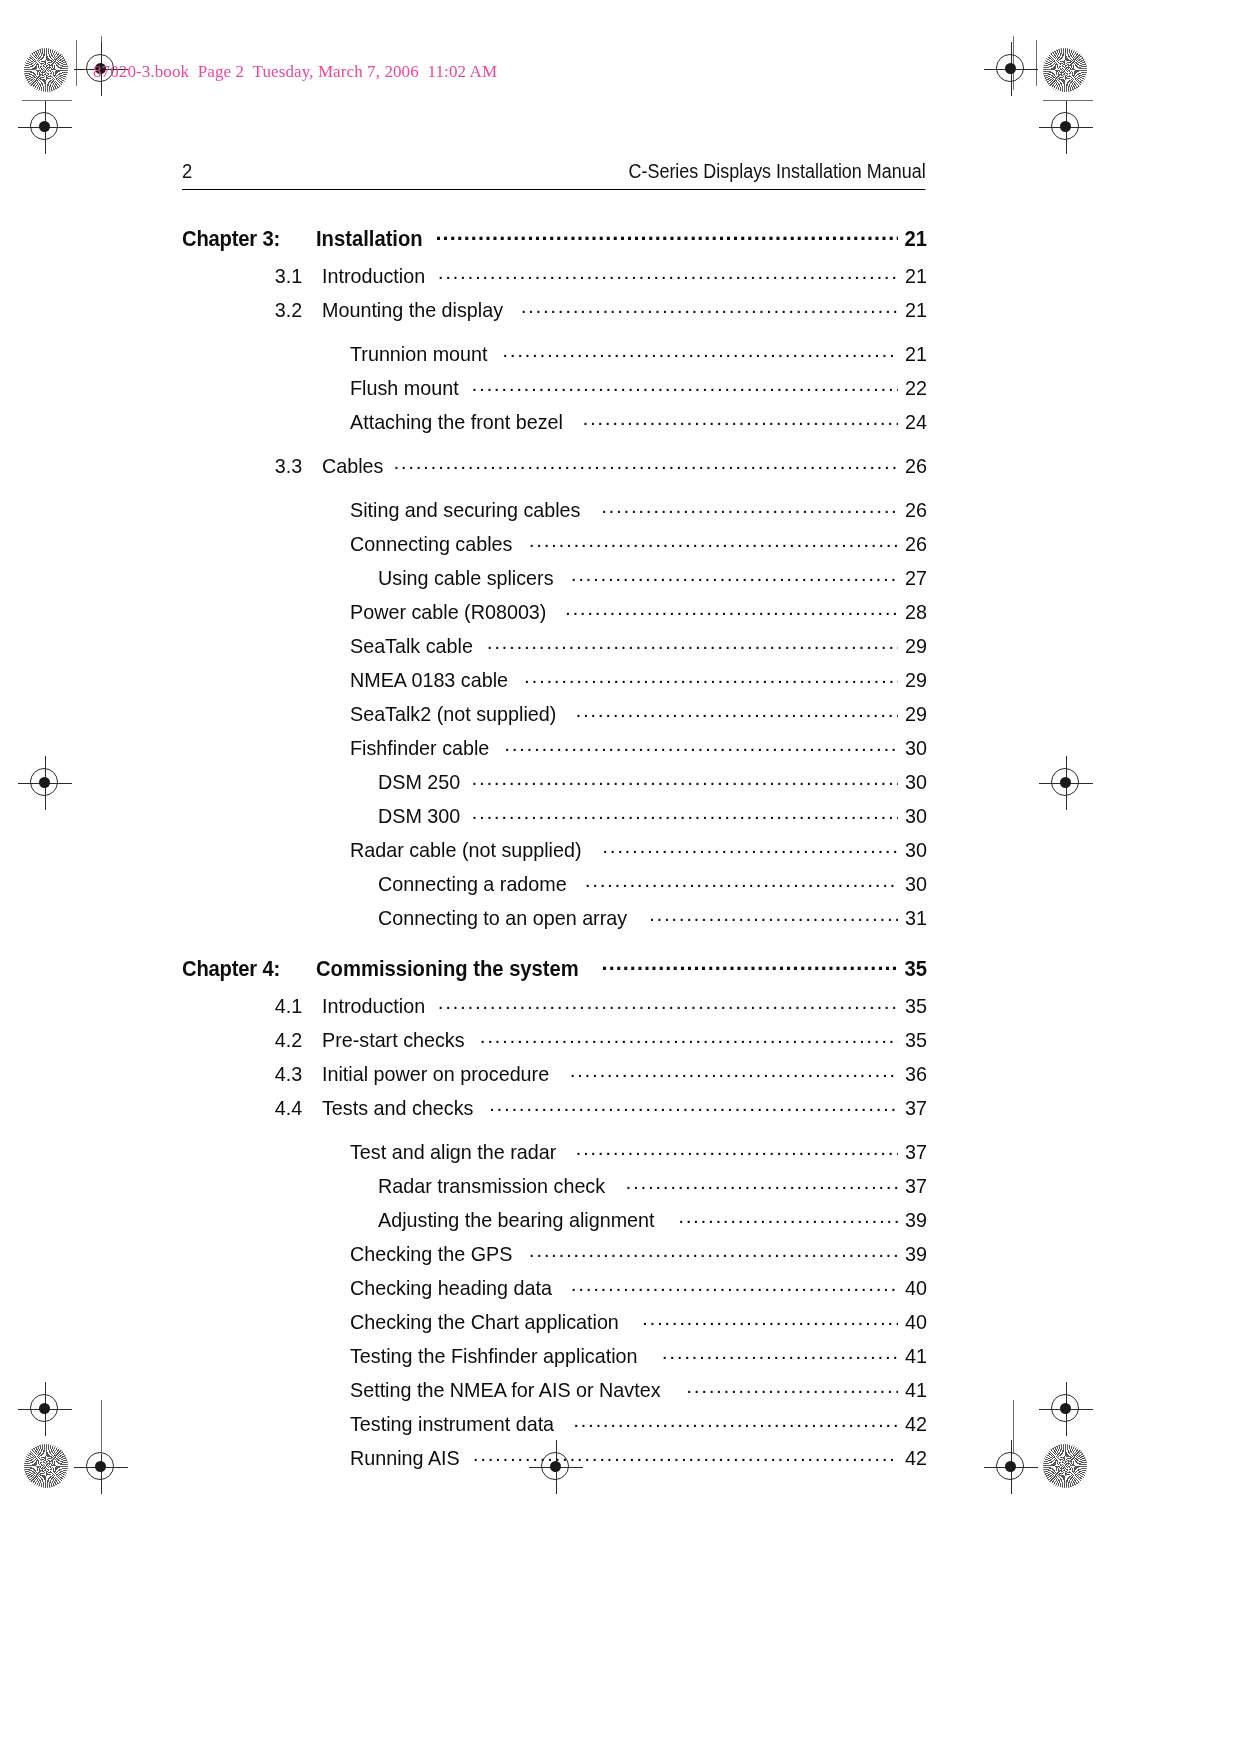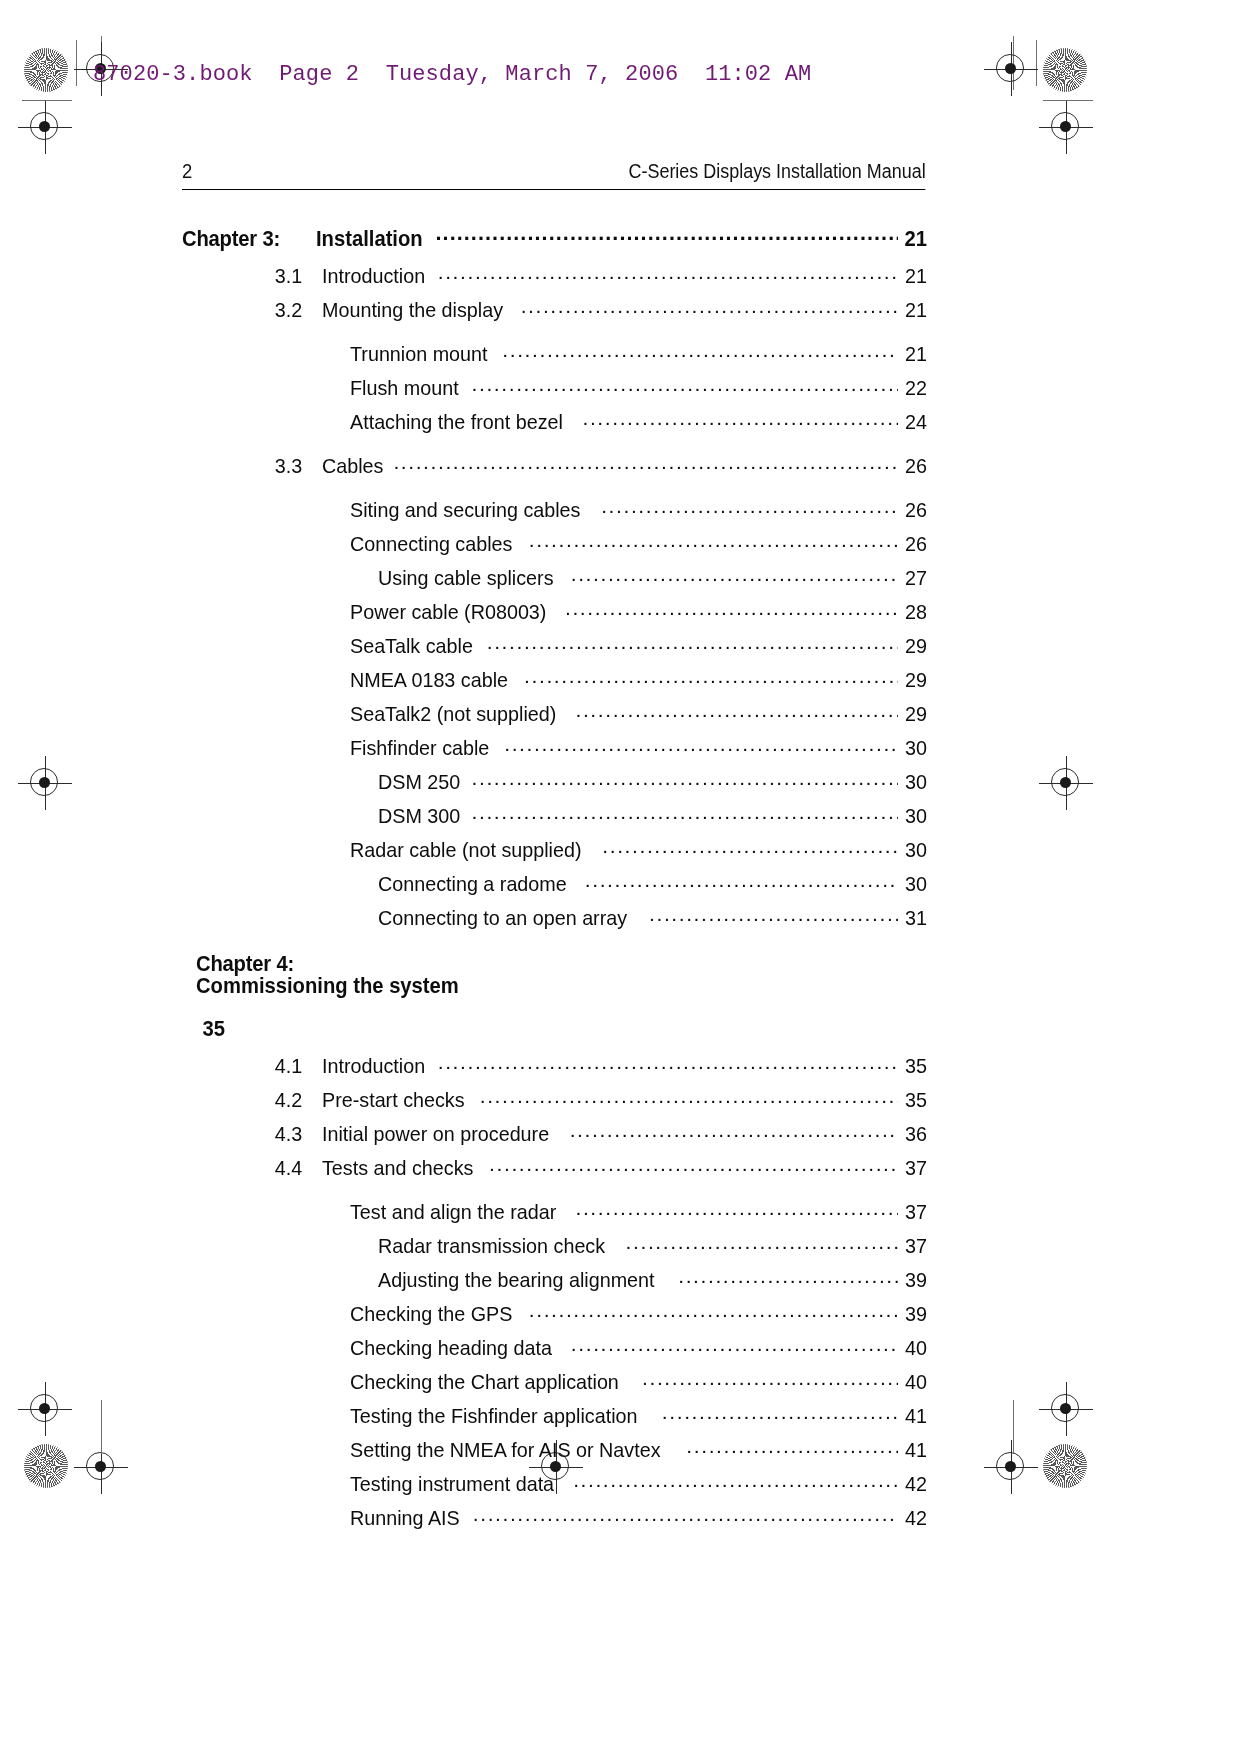--- a/index.html
+++ b/index.html
@@ -60,23 +60,23 @@
   .trim-line {
     position: absolute;
     background: #6e6e6e;
   }
 
   
   .slug {
     position: absolute;
     left: 93px;
     top: 62px;
-    font-family: Liberation Mono, monospace;
-    font-size: 22px;
-    color: #701a75;
+    font-family: Liberation Serif, serif;
+    font-size: 17px;
+    color: #ec4899;
     white-space: pre;
     letter-spacing: 0.1px;
   }
 
   .page-area {
     position: absolute;
     left: 182px;
     top: 160px;
     width: 745px;
   }
@@ -174,21 +174,21 @@
   .lvl-2 .num {
     width: 168px;
   }
 
   
   .lvl-3 .num {
     width: 196px;
   }
 
   .gap-before { margin-top: 20px; }
-  .gap-chapter { margin-top: 26px; flex-direction: column; }
+  .gap-chapter { margin-top: 26px; }
 
   .toc-row .label, .toc-row .num, .toc-row .pg {
     transform: scaleX(0.94);
     transform-origin: left center;
   }
   .toc-row .pg { transform-origin: right center; }
 </style>
 </head>
 <body>
 

